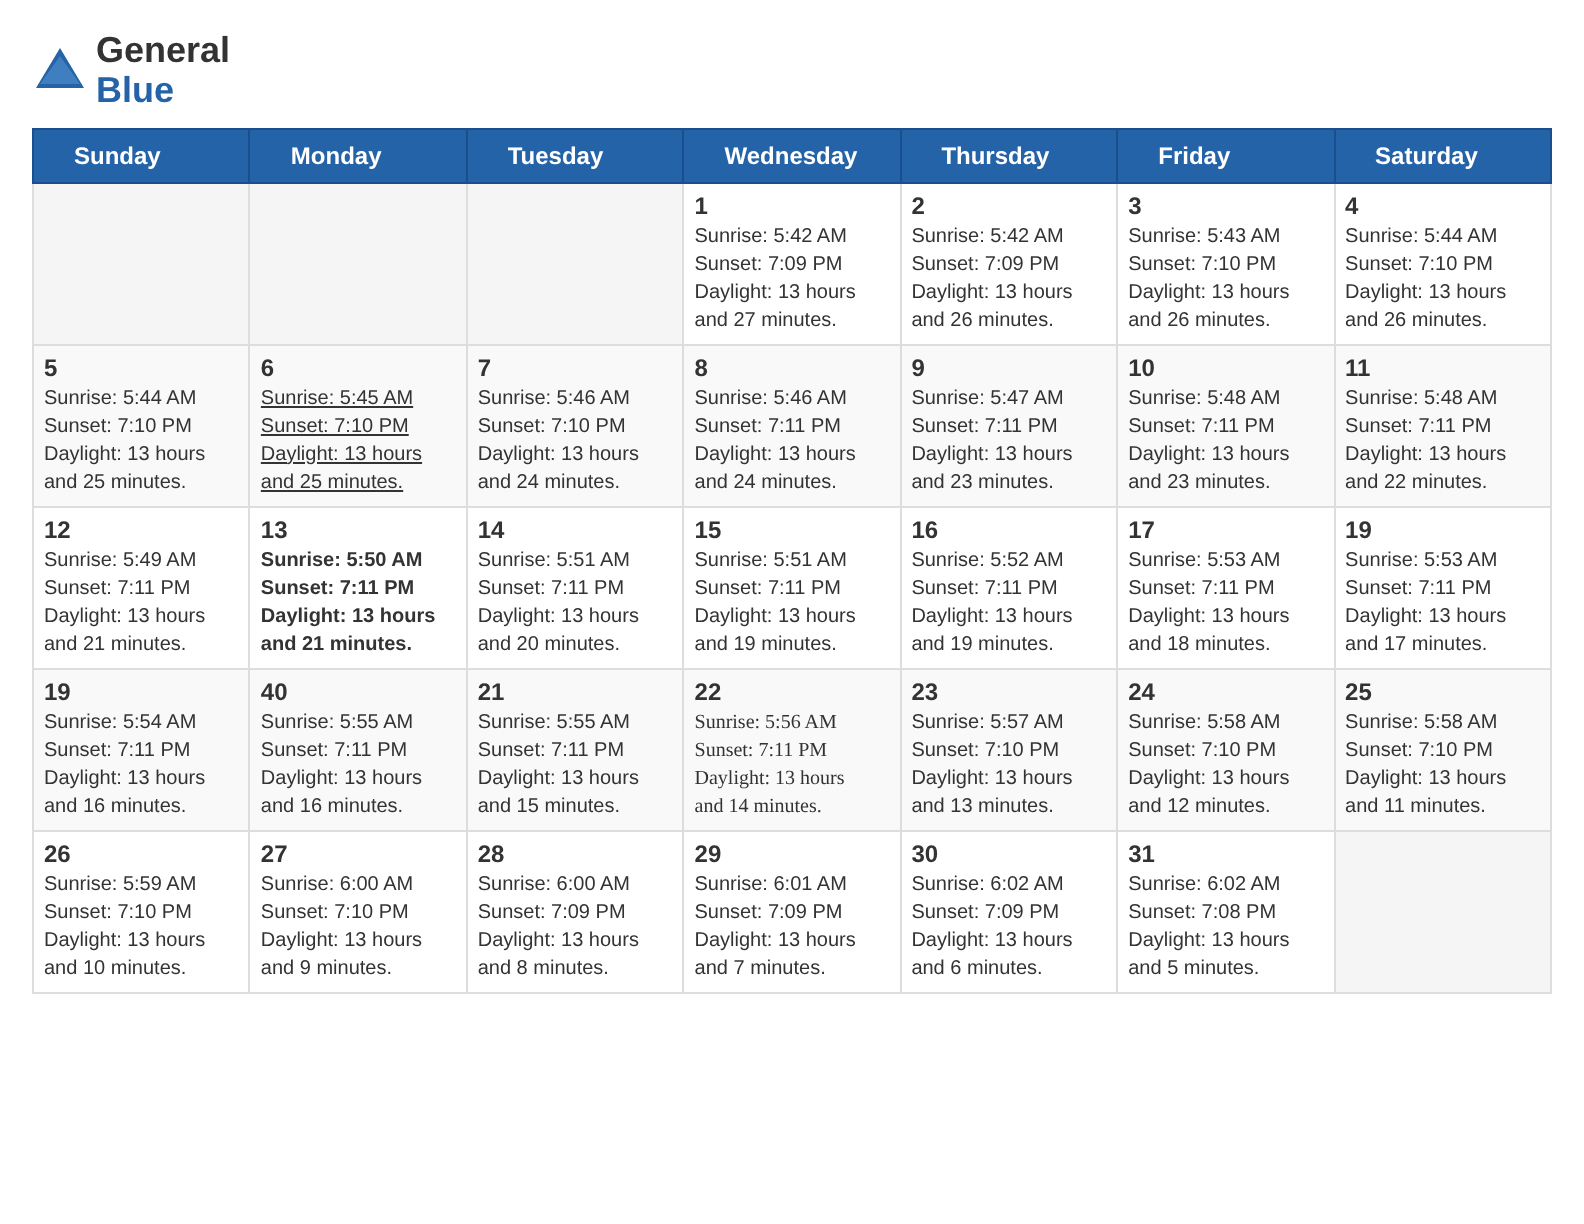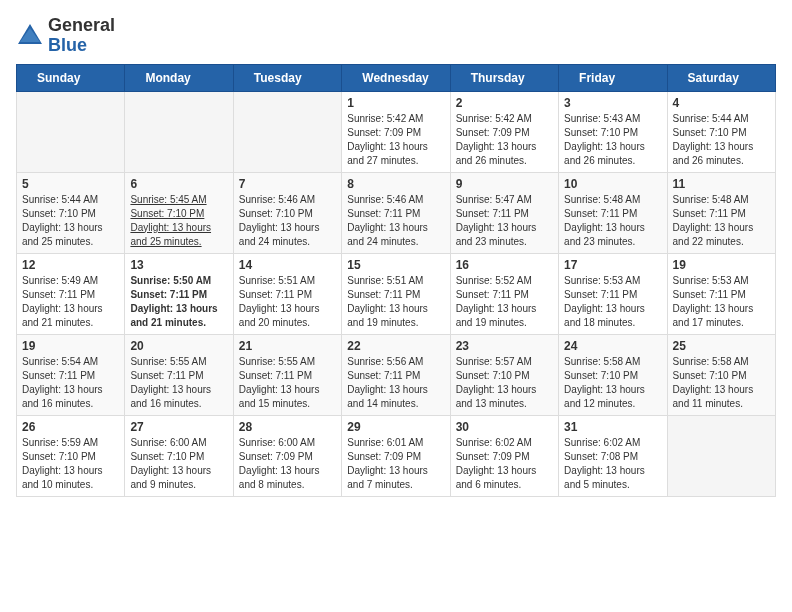--- a/index.html
+++ b/index.html
@@ -250,36 +250,36 @@
       </tr>
       <tr>
         <td>
           <span class="day-number">19</span>
           <div class="day-info" style="white-space: pre-line;">Sunrise: 5:54 AM
 Sunset: 7:11 PM
 Daylight: 13 hours
 and 16 minutes.</div>
         </td>
         <td>
-          <span class="day-number">20</span>
+          <span class="day-number">40</span>
           <div class="day-info" style="white-space: pre-line;">Sunrise: 5:55 AM
 Sunset: 7:11 PM
 Daylight: 13 hours
 and 16 minutes.</div>
         </td>
         <td>
           <span class="day-number">21</span>
           <div class="day-info" style="white-space: pre-line;">Sunrise: 5:55 AM
 Sunset: 7:11 PM
 Daylight: 13 hours
 and 15 minutes.</div>
         </td>
         <td>
           <span class="day-number">22</span>
-          <div class="day-info" style="white-space: pre-line;">Sunrise: 5:56 AM
+          <div class="day-info" style="white-space: pre-line; font-family: Liberation Serif, serif;">Sunrise: 5:56 AM
 Sunset: 7:11 PM
 Daylight: 13 hours
 and 14 minutes.</div>
         </td>
         <td>
           <span class="day-number">23</span>
           <div class="day-info" style="white-space: pre-line;">Sunrise: 5:57 AM
 Sunset: 7:10 PM
 Daylight: 13 hours
 and 13 minutes.</div>

